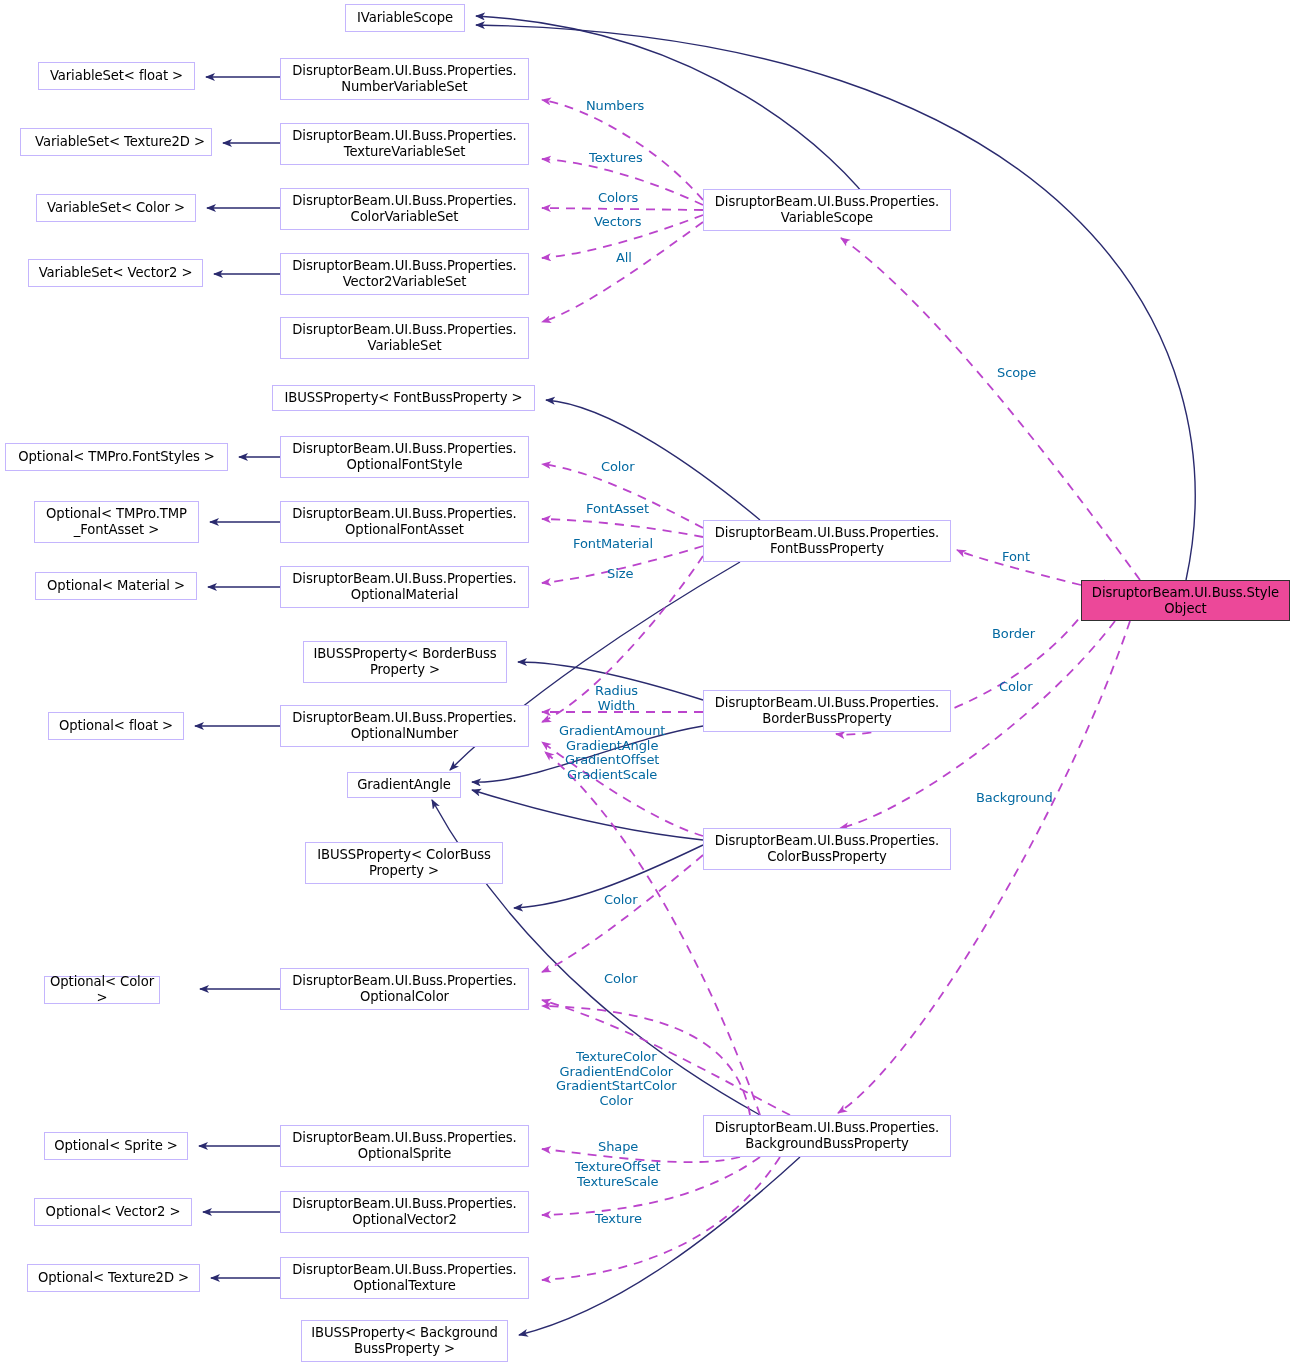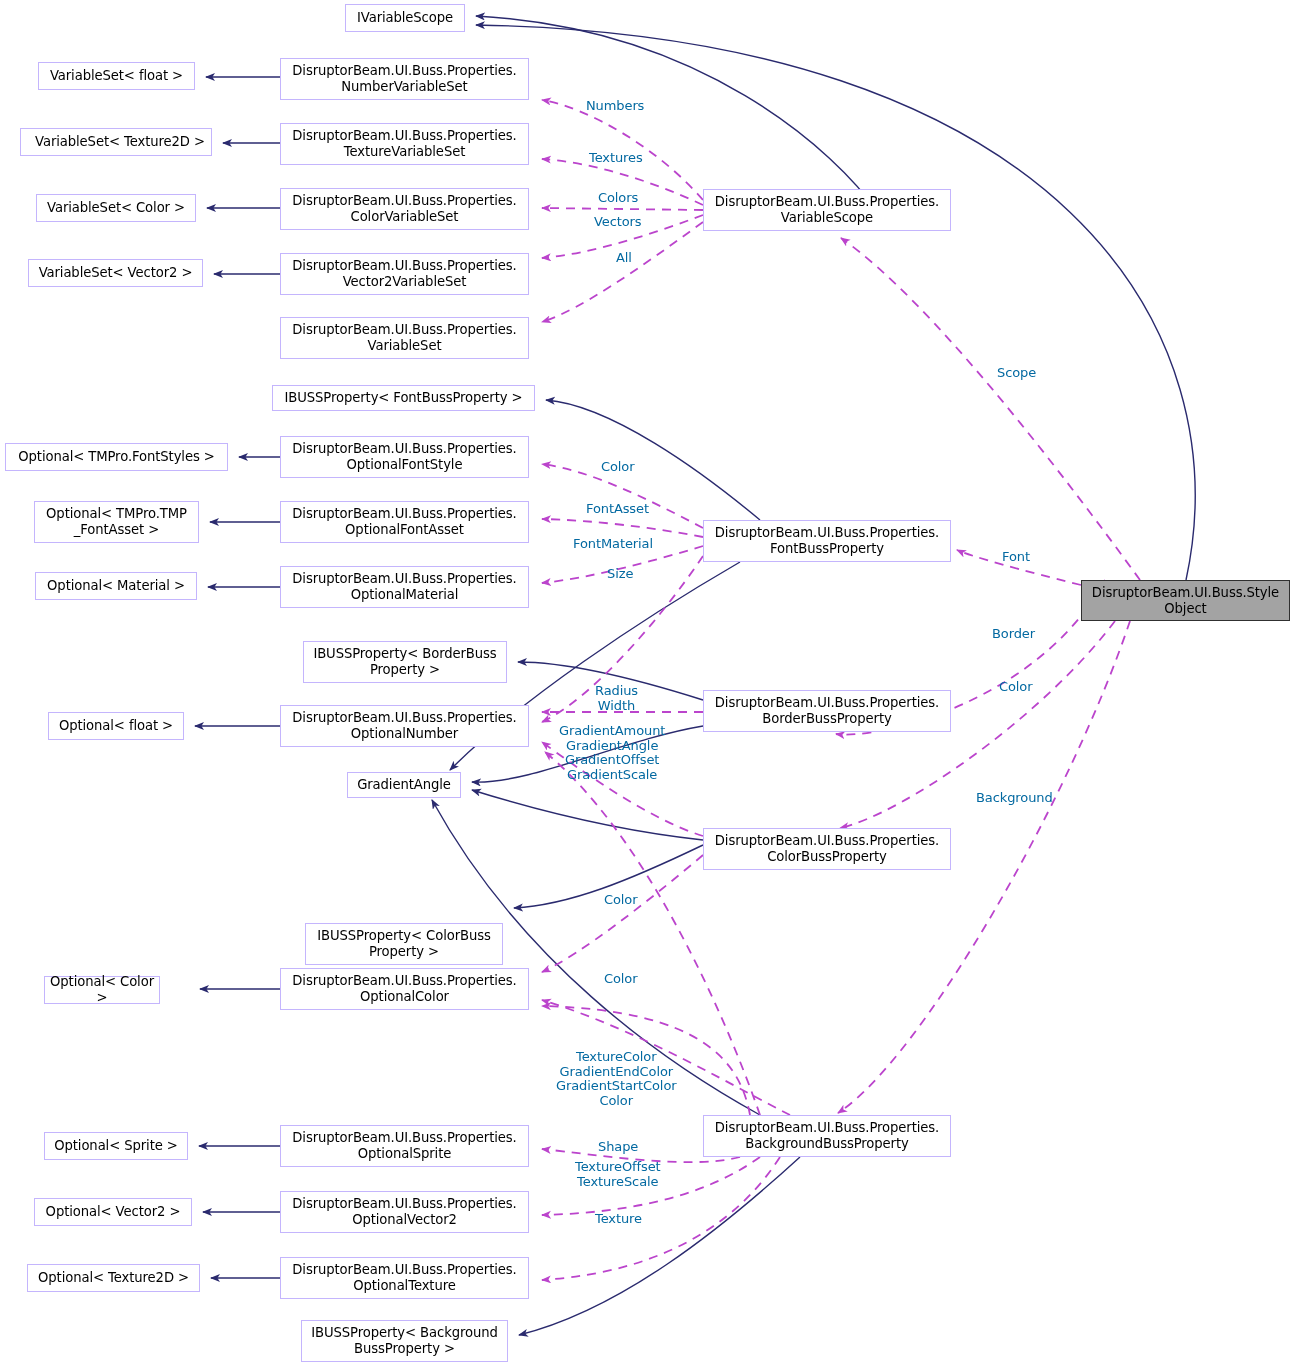--- a/index.html
+++ b/index.html
@@ -34,21 +34,21 @@
     font-size: 13.2px;
     line-height: 15.6px;
     text-align: center;
     display: flex;
     align-items: center;
     justify-content: center;
     white-space: pre-line;
     letter-spacing: -0.1px;
   }
   .node.highlight {
-    background: #a3a3a3;
+    background: #ec4899;
     border-color: #303030;
   }
   .edge-label {
     position: absolute;
     font-size: 13px;
     line-height: 14.6px;
     color: #0369a1;
     white-space: pre-line;
     text-align: center;
     background: transparent;
@@ -170,21 +170,21 @@
       <div class="node" style="left: 303px; top: 641px; width: 204px; height: 42px;">IBUSSProperty&lt; BorderBuss
 Property &gt;</div>
       <div class="node" style="left: 48px; top: 712px; width: 136px; height: 28px;">Optional&lt; float &gt;</div>
       <div class="node" style="left: 280px; top: 705px; width: 249px; height: 42px;">DisruptorBeam.UI.Buss.Properties.
 OptionalNumber</div>
       <div class="node" style="left: 703px; top: 690px; width: 248px; height: 42px;">DisruptorBeam.UI.Buss.Properties.
 BorderBussProperty</div>
       <div class="node" style="left: 347px; top: 772px; width: 114px; height: 26px;">GradientAngle</div>
       <div class="node" style="left: 703px; top: 828px; width: 248px; height: 42px;">DisruptorBeam.UI.Buss.Properties.
 ColorBussProperty</div>
-      <div class="node" style="left: 305px; top: 923px; width: 198px; height: 42px;">IBUSSProperty&lt; ColorBuss
+      <div class="node" style="left: 305px; top: 842px; width: 198px; height: 42px;">IBUSSProperty&lt; ColorBuss
 Property &gt;</div>
       <div class="node" style="left: 44px; top: 976px; width: 116px; height: 28px;">Optional&lt; Color &gt;</div>
       <div class="node" style="left: 280px; top: 968px; width: 249px; height: 42px;">DisruptorBeam.UI.Buss.Properties.
 OptionalColor</div>
       <div class="node" style="left: 44px; top: 1132px; width: 144px; height: 28px;">Optional&lt; Sprite &gt;</div>
       <div class="node" style="left: 280px; top: 1125px; width: 249px; height: 42px;">DisruptorBeam.UI.Buss.Properties.
 OptionalSprite</div>
       <div class="node" style="left: 703px; top: 1115px; width: 248px; height: 42px;">DisruptorBeam.UI.Buss.Properties.
 BackgroundBussProperty</div>
       <div class="node" style="left: 34px; top: 1198px; width: 158px; height: 28px;">Optional&lt; Vector2 &gt;</div>

